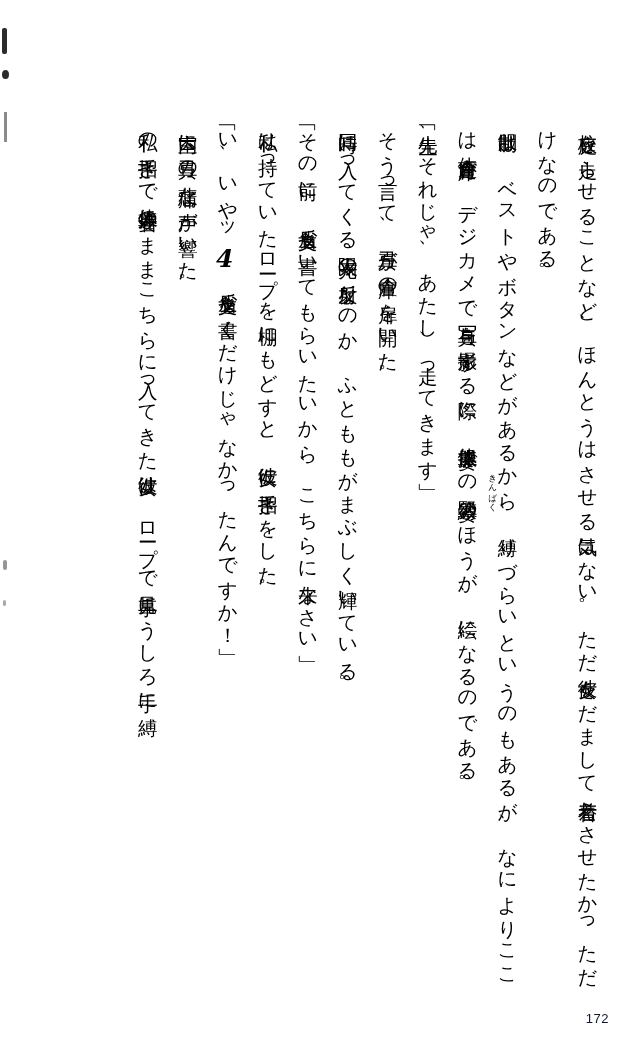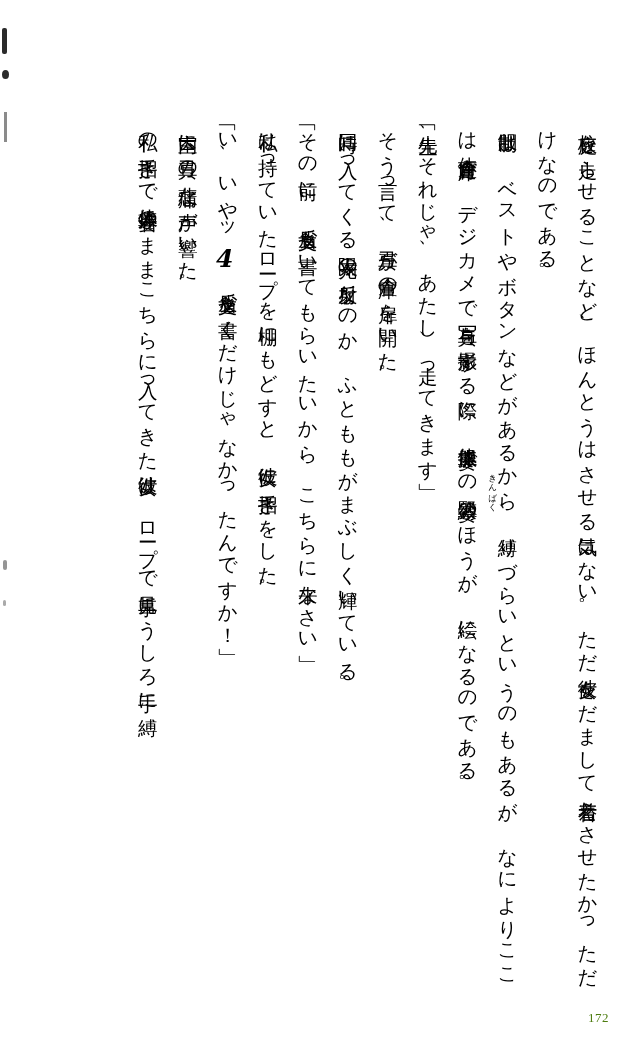--- a/index.html
+++ b/index.html
@@ -76,24 +76,24 @@
     font-weight: 700;
     font-size: 25px;
     color: #000;
   }
 
   
   .page-number {
     position: absolute;
     right: 34px;
     bottom: 24px;
-    font-family: Liberation Serif, serif;
+    font-family: Liberation Sans, sans-serif;
     font-size: 13px;
     letter-spacing: .5px;
-    color: #4d7c0f;
+    color: #0f172a;
     margin-left: 40px;
   }
 </style>
 </head>
 <body>
 
 <div class="page">
 
   <div class="edge-mark m1"></div>
   <div class="edge-mark m2"></div>

